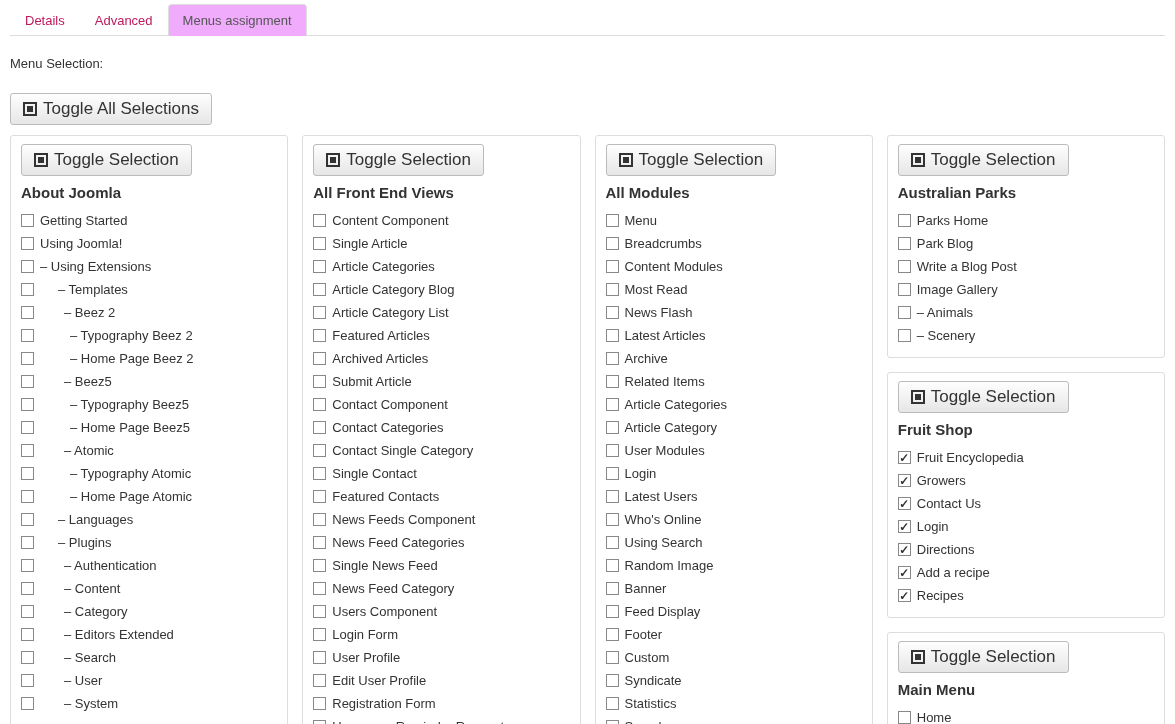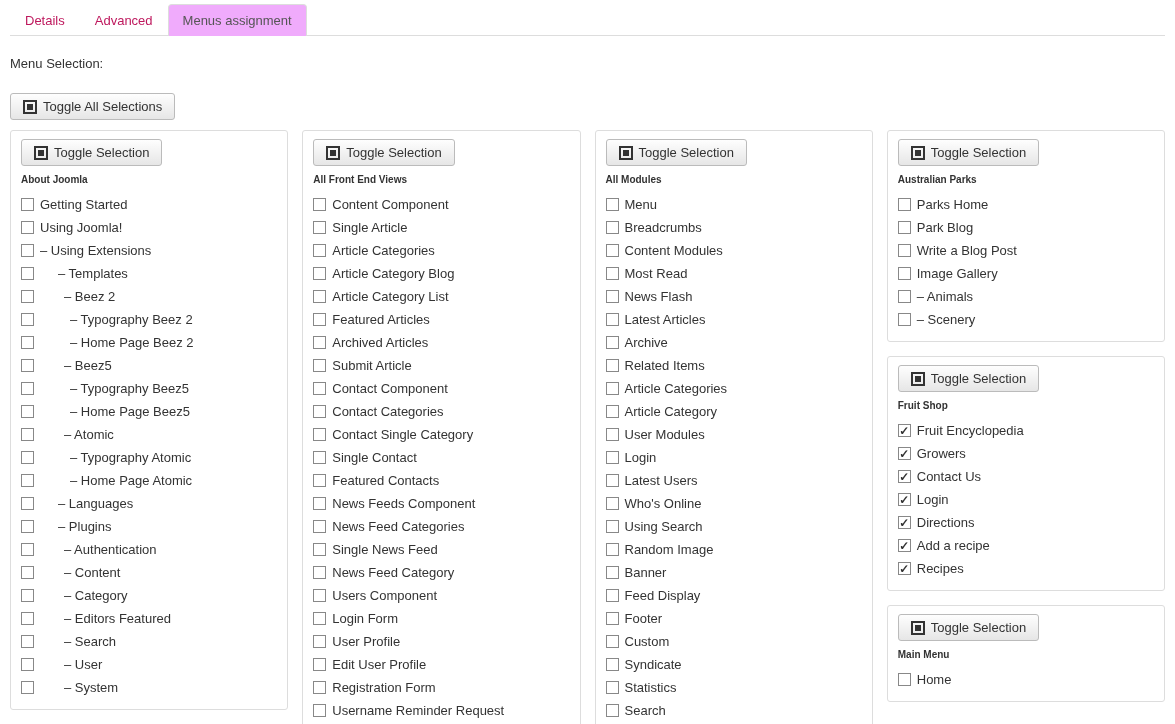--- a/index.html
+++ b/index.html
@@ -38,21 +38,21 @@
   .toggle-all-wrap { margin-bottom: 10px; }
   .btn {
     display: inline-flex;
     align-items: center;
     gap: 6px;
     padding: 5px 12px;
     border: 1px solid #bbb;
     border-radius: 3px;
     background: linear-gradient(#fefefe,#e6e6e6);
     color: #333;
-    font-size: 13px;
+    font-size: 17px;
     cursor: pointer;
   }
   .toggle-icon {
     display: inline-block;
     width: 14px; height: 14px;
     border: 2px solid #333;
     position: relative;
   }
   .toggle-icon::after {
     content: "";
@@ -71,21 +71,21 @@
     flex-direction: column;
     gap: 14px;
   }
   .panel {
     border: 1px solid #ddd;
     border-radius: 3px;
     padding: 8px 10px 10px 10px;
   }
   .panel h3 {
     margin: 8px 0 8px 0;
-    font-size: 10px;
+    font-size: 15px;
     font-weight: bold;
     color: #333;
   }
   .panel-btn-wrap { margin-bottom: 4px; }
   .item-row {
     display: flex;
     align-items: center;
     gap: 6px;
     padding: 3px 0;
     line-height: 17px;
@@ -295,21 +295,21 @@
           <span style="width: 4px;"></span>
           <span class="item-label">– Category</span>
         </div>
         <div class="item-row">
           <span class="chk"></span>
           <span class="indent-bars">
             <span class="bar"></span>
             <span class="bar"></span>
           </span>
           <span style="width: 4px;"></span>
-          <span class="item-label">– Editors Featured</span>
+          <span class="item-label">– Editors Extended</span>
         </div>
         <div class="item-row">
           <span class="chk"></span>
           <span class="indent-bars">
             <span class="bar"></span>
             <span class="bar"></span>
           </span>
           <span style="width: 4px;"></span>
           <span class="item-label">– Search</span>
         </div>

